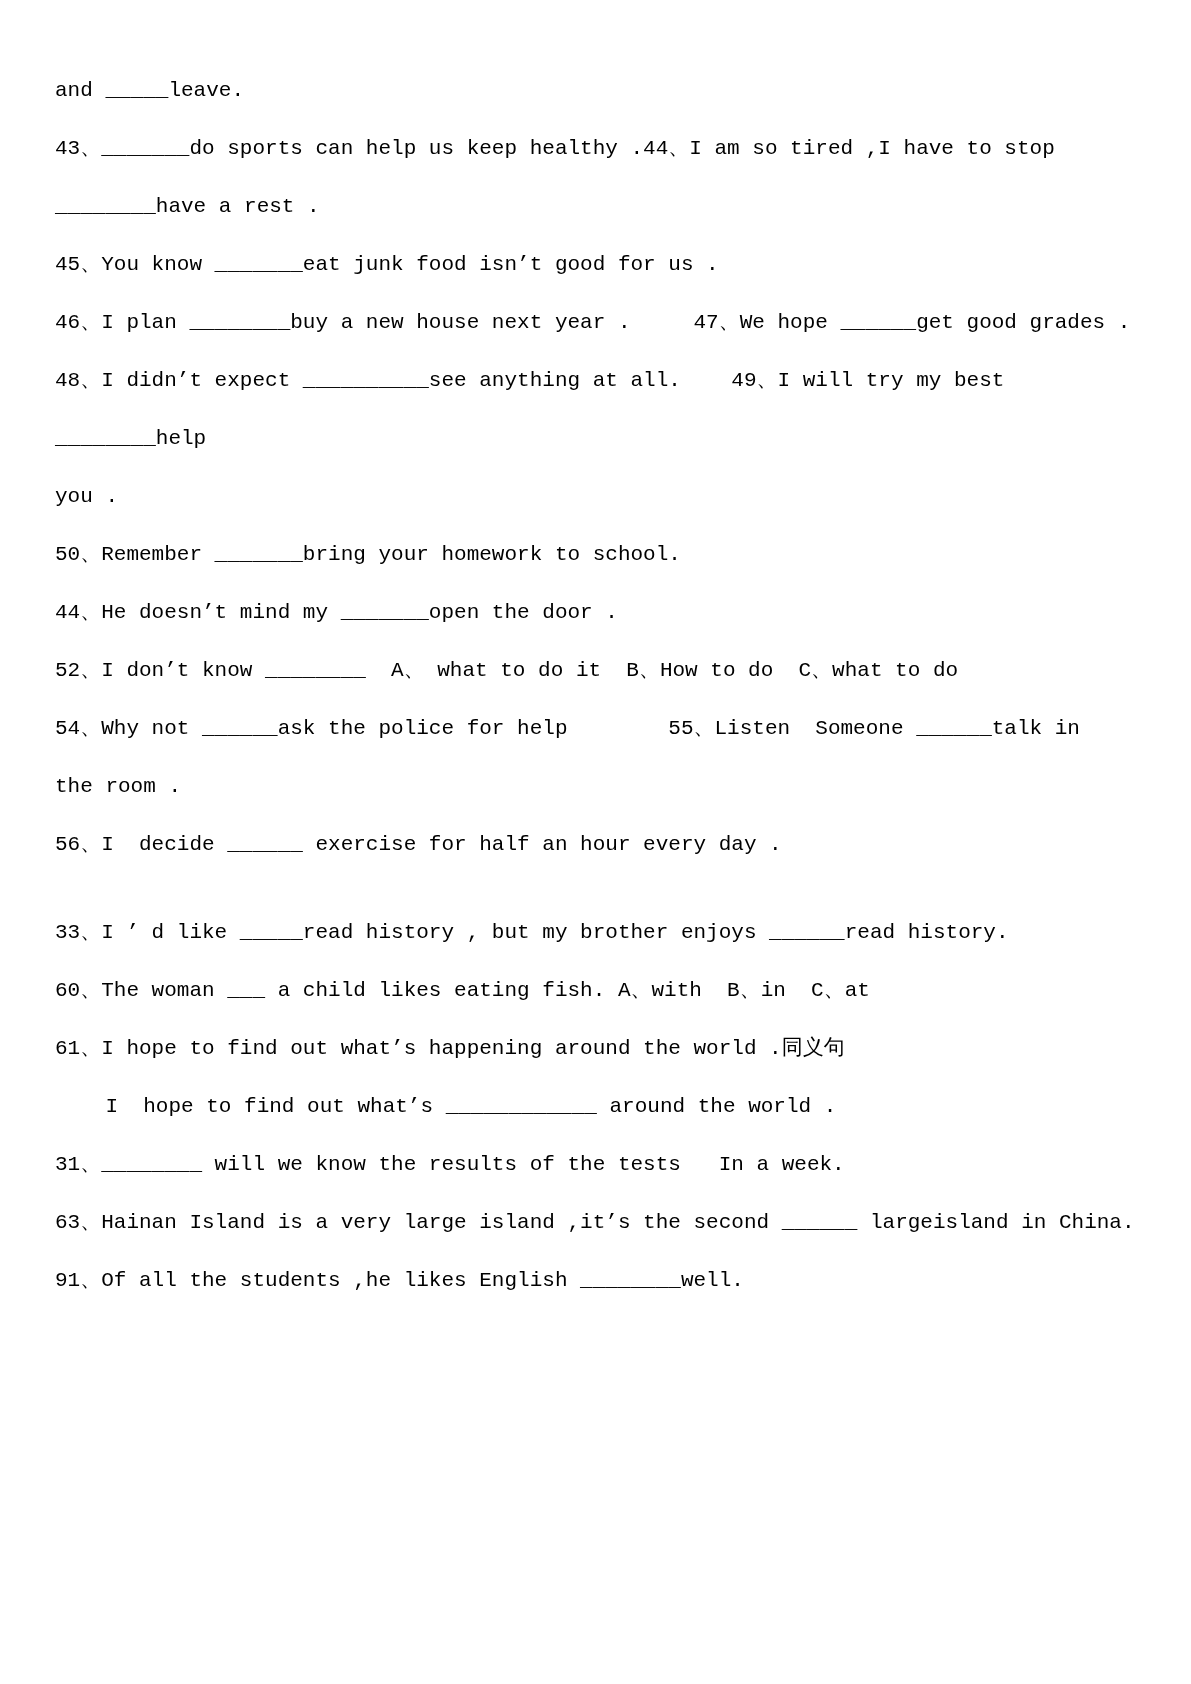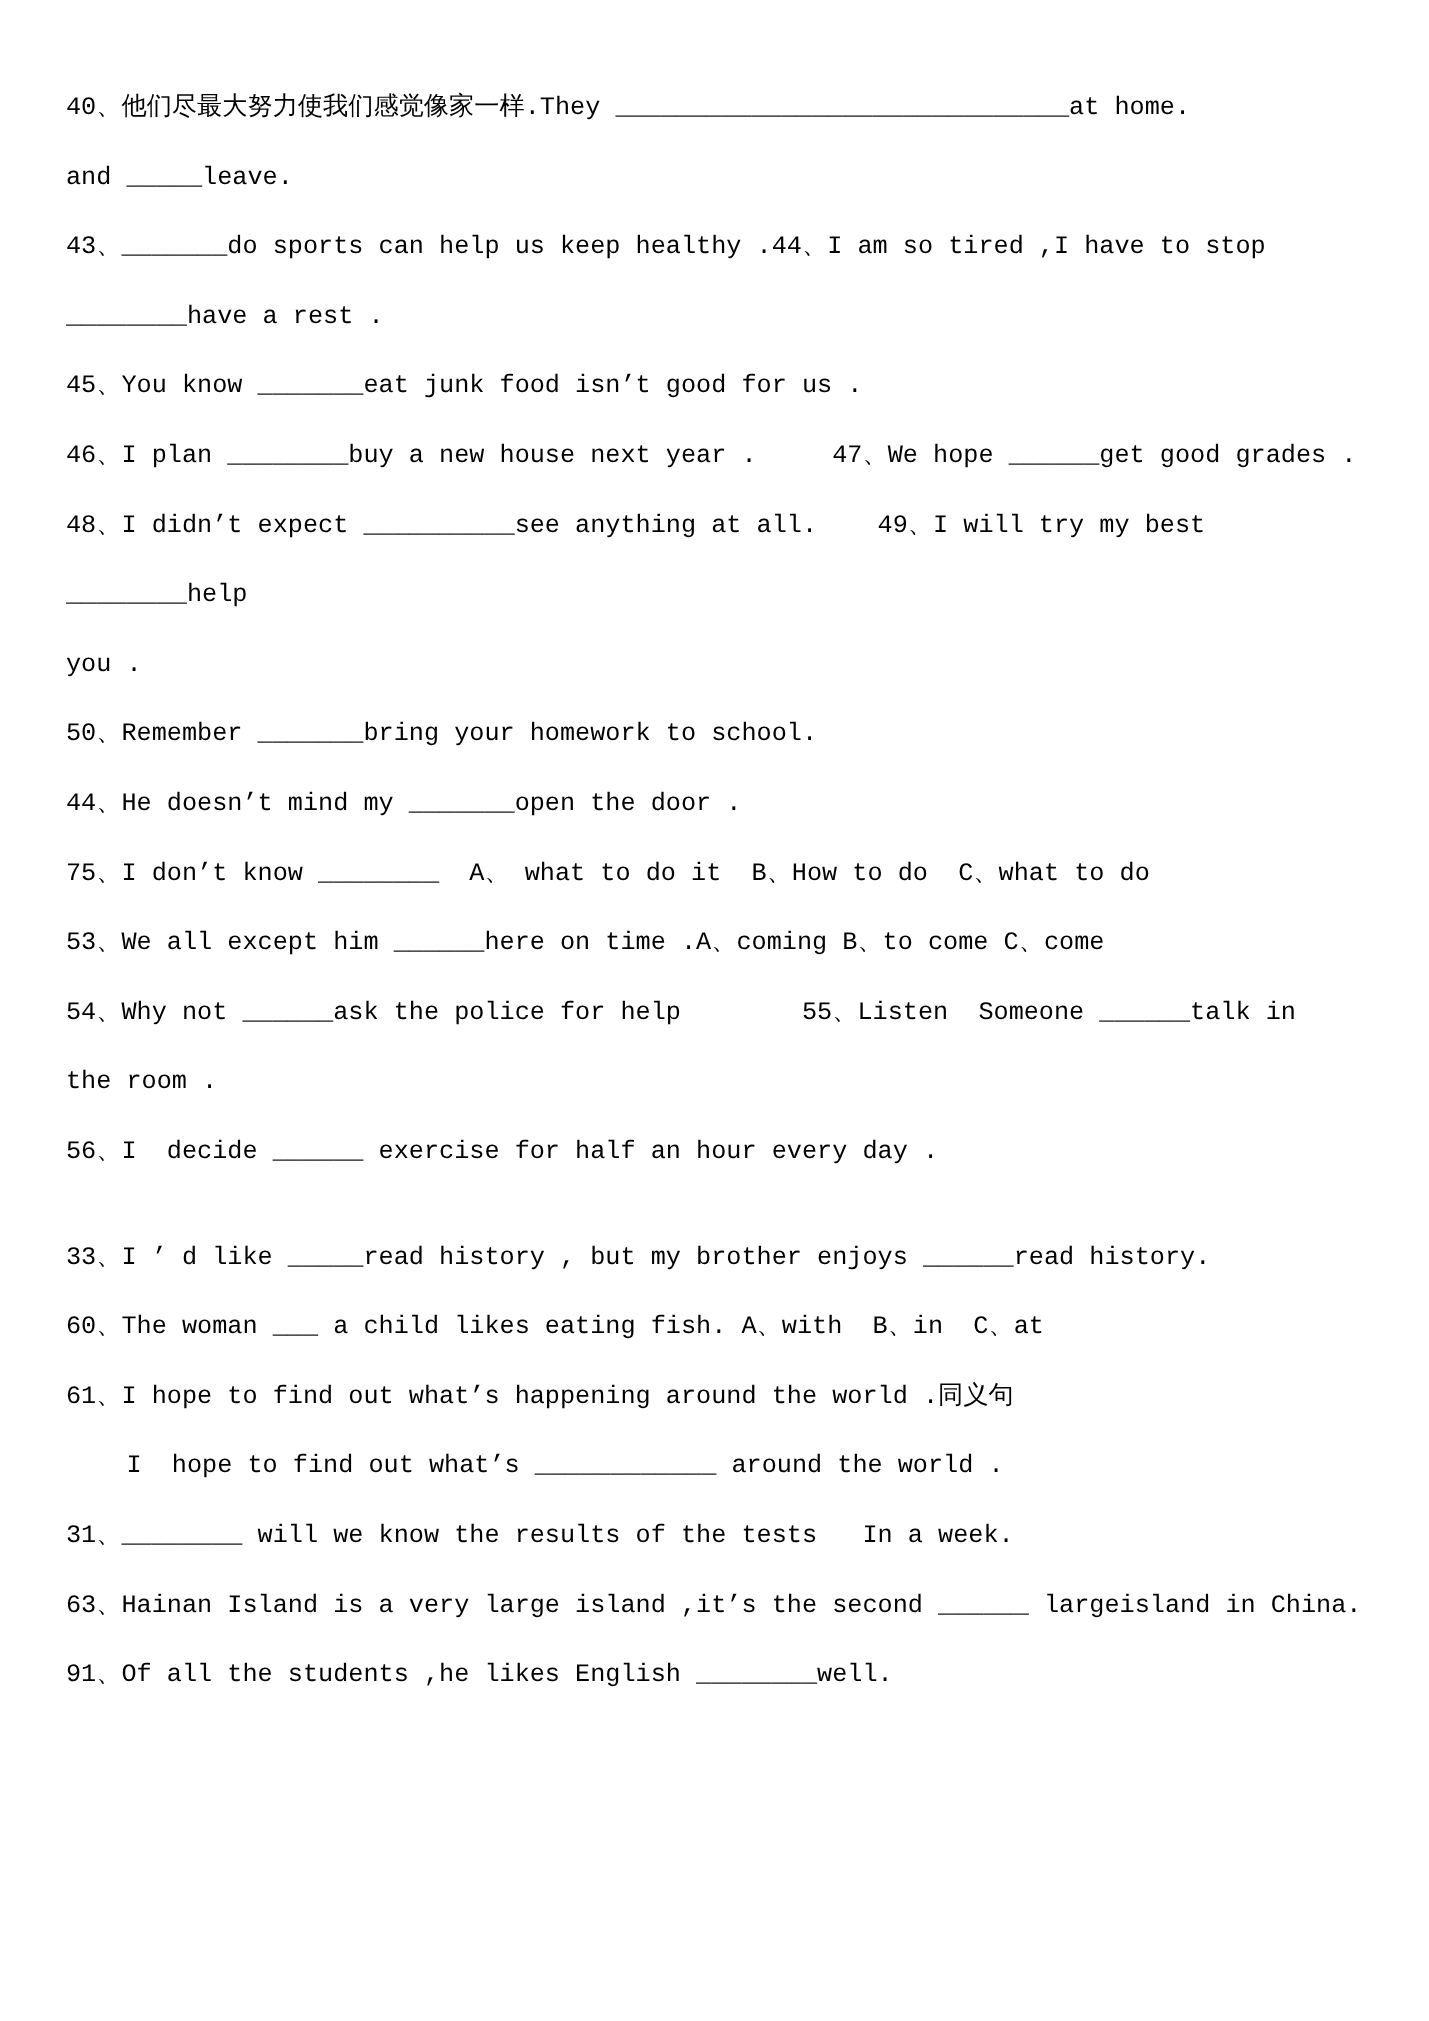--- a/index.html
+++ b/index.html
@@ -31,32 +31,30 @@
     margin-top: 30px;
   }
   .indented {
     
   }
 </style>
 </head>
 <body>
 
 <div class="page">
-  <div class="line">40、他们尽最大努力使我们感觉像家一样.They ______________________________at home.</div>
   <div class="line">and _____leave.</div>
   <div class="line">43、_______do sports can help us keep healthy .44、I am so tired ,I have to stop</div>
   <div class="line">________have a rest .</div>
   <div class="line">45、You know _______eat junk food isn’t good for us .</div>
   <div class="line">46、I plan ________buy a new house next year .     47、We hope ______get good grades .</div>
   <div class="line">48、I didn’t expect __________see anything at all.    49、I will try my best ________help</div>
   <div class="line">you .</div>
   <div class="line">50、Remember _______bring your homework to school.</div>
   <div class="line">44、He doesn’t mind my _______open the door .</div>
-  <div class="line">75、I don’t know ________  A、 what to do it  B、How to do  C、what to do</div>
-  <div class="line">53、We all except him ______here on time .A、coming B、to come C、come</div>
+  <div class="line">52、I don’t know ________  A、 what to do it  B、How to do  C、what to do</div>
   <div class="line">54、Why not ______ask the police for help        55、Listen  Someone ______talk in</div>
   <div class="line">the room .</div>
   <div class="line">56、I  decide ______ exercise for half an hour every day .</div>
   <div class="line gap-above">33、I ’ d like _____read history , but my brother enjoys ______read history.</div>
   <div class="line">60、The woman ___ a child likes eating fish. A、with  B、in  C、at</div>
   <div class="line">61、I hope to find out what’s happening around the world .同义句</div>
   <div class="line indented">    I  hope to find out what’s ____________ around the world .</div>
   <div class="line">31、________ will we know the results of the tests   In a week.</div>
   <div class="line">63、Hainan Island is a very large island ,it’s the second ______ largeisland in China.</div>
   <div class="line">91、Of all the students ,he likes English ________well.</div>

